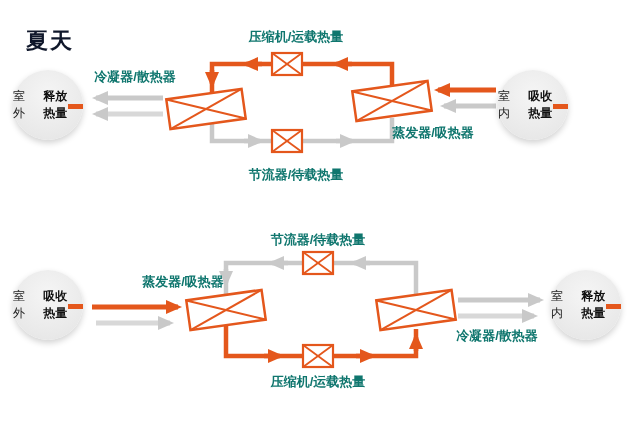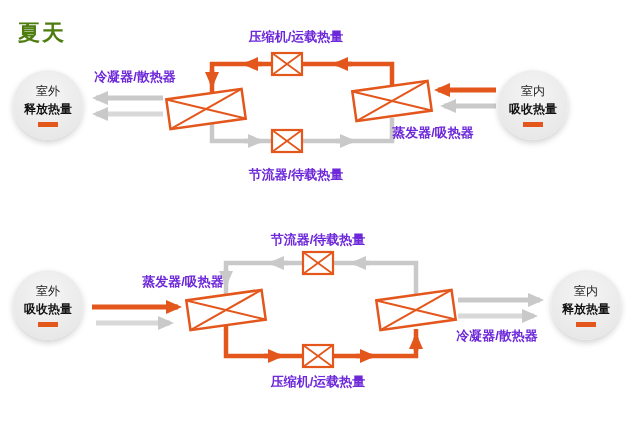--- a/index.html
+++ b/index.html
@@ -5,38 +5,38 @@
   html,body{margin:0;padding:0;background:#ffffff;}
   .page{
     position:relative;width:640px;height:421px;background:#ffffff;overflow:hidden;
     font-family:"Liberation Sans","DejaVu Sans",sans-serif;color:#1a1a1a;
   }
   .panel{position:absolute;left:0;width:640px;}
   #summer-panel{top:0;height:205px;}
   #winter-panel{top:205px;height:216px;}
   .panel svg{position:absolute;left:0;top:0;}
   .season-title{
-    position:absolute;left:14px;margin:4px;font-size:22px;font-weight:700;color:#4d7c0f;
+    position:absolute;left:14px;margin:12px;font-size:22px;font-weight:700;color:#0f172a;
     letter-spacing:2px;
   }
   #summer-panel .season-title{top:14px;}
   #winter-panel .season-title{top:8px;}
   .lbl{
     position:absolute;transform:translateX(-50%);white-space:nowrap;
-    font-size:13px;font-weight:700;color:#6d28d9;
+    font-size:13px;font-weight:700;color:#0f766e;
   }
   .node-circle{
     position:absolute;width:70px;height:70px;border-radius:50%;
     background:radial-gradient(circle at 50% 35%, #f5f5f5 0%, #e9e9e9 70%, #e2e2e2 100%);
     box-shadow:0 3px 6px rgba(0,0,0,0.18);
-    display:flex;flex-direction:column;align-items:center;justify-content:center;
+    display:flex;flex-direction:row;align-items:center;justify-content:center;
     gap:1px;
   }
   .node-circle .l1{font-size:12px;color:#222;}
-  .node-circle .l2{font-size:12px;font-weight:700;color:#111;}
+  .node-circle .l2{font-size:12px;font-weight:700;color:#111;text-align:right;}
   .heat-bar{width:20px;height:5px;background:#e4571c;margin-top:3px;}
 </style>
 </head>
 <body>
 
 <div class="page">
 
   <section class="panel" id="summer-panel">
     <svg width="640" height="205" viewBox="0 0 640 205">
       <defs>

